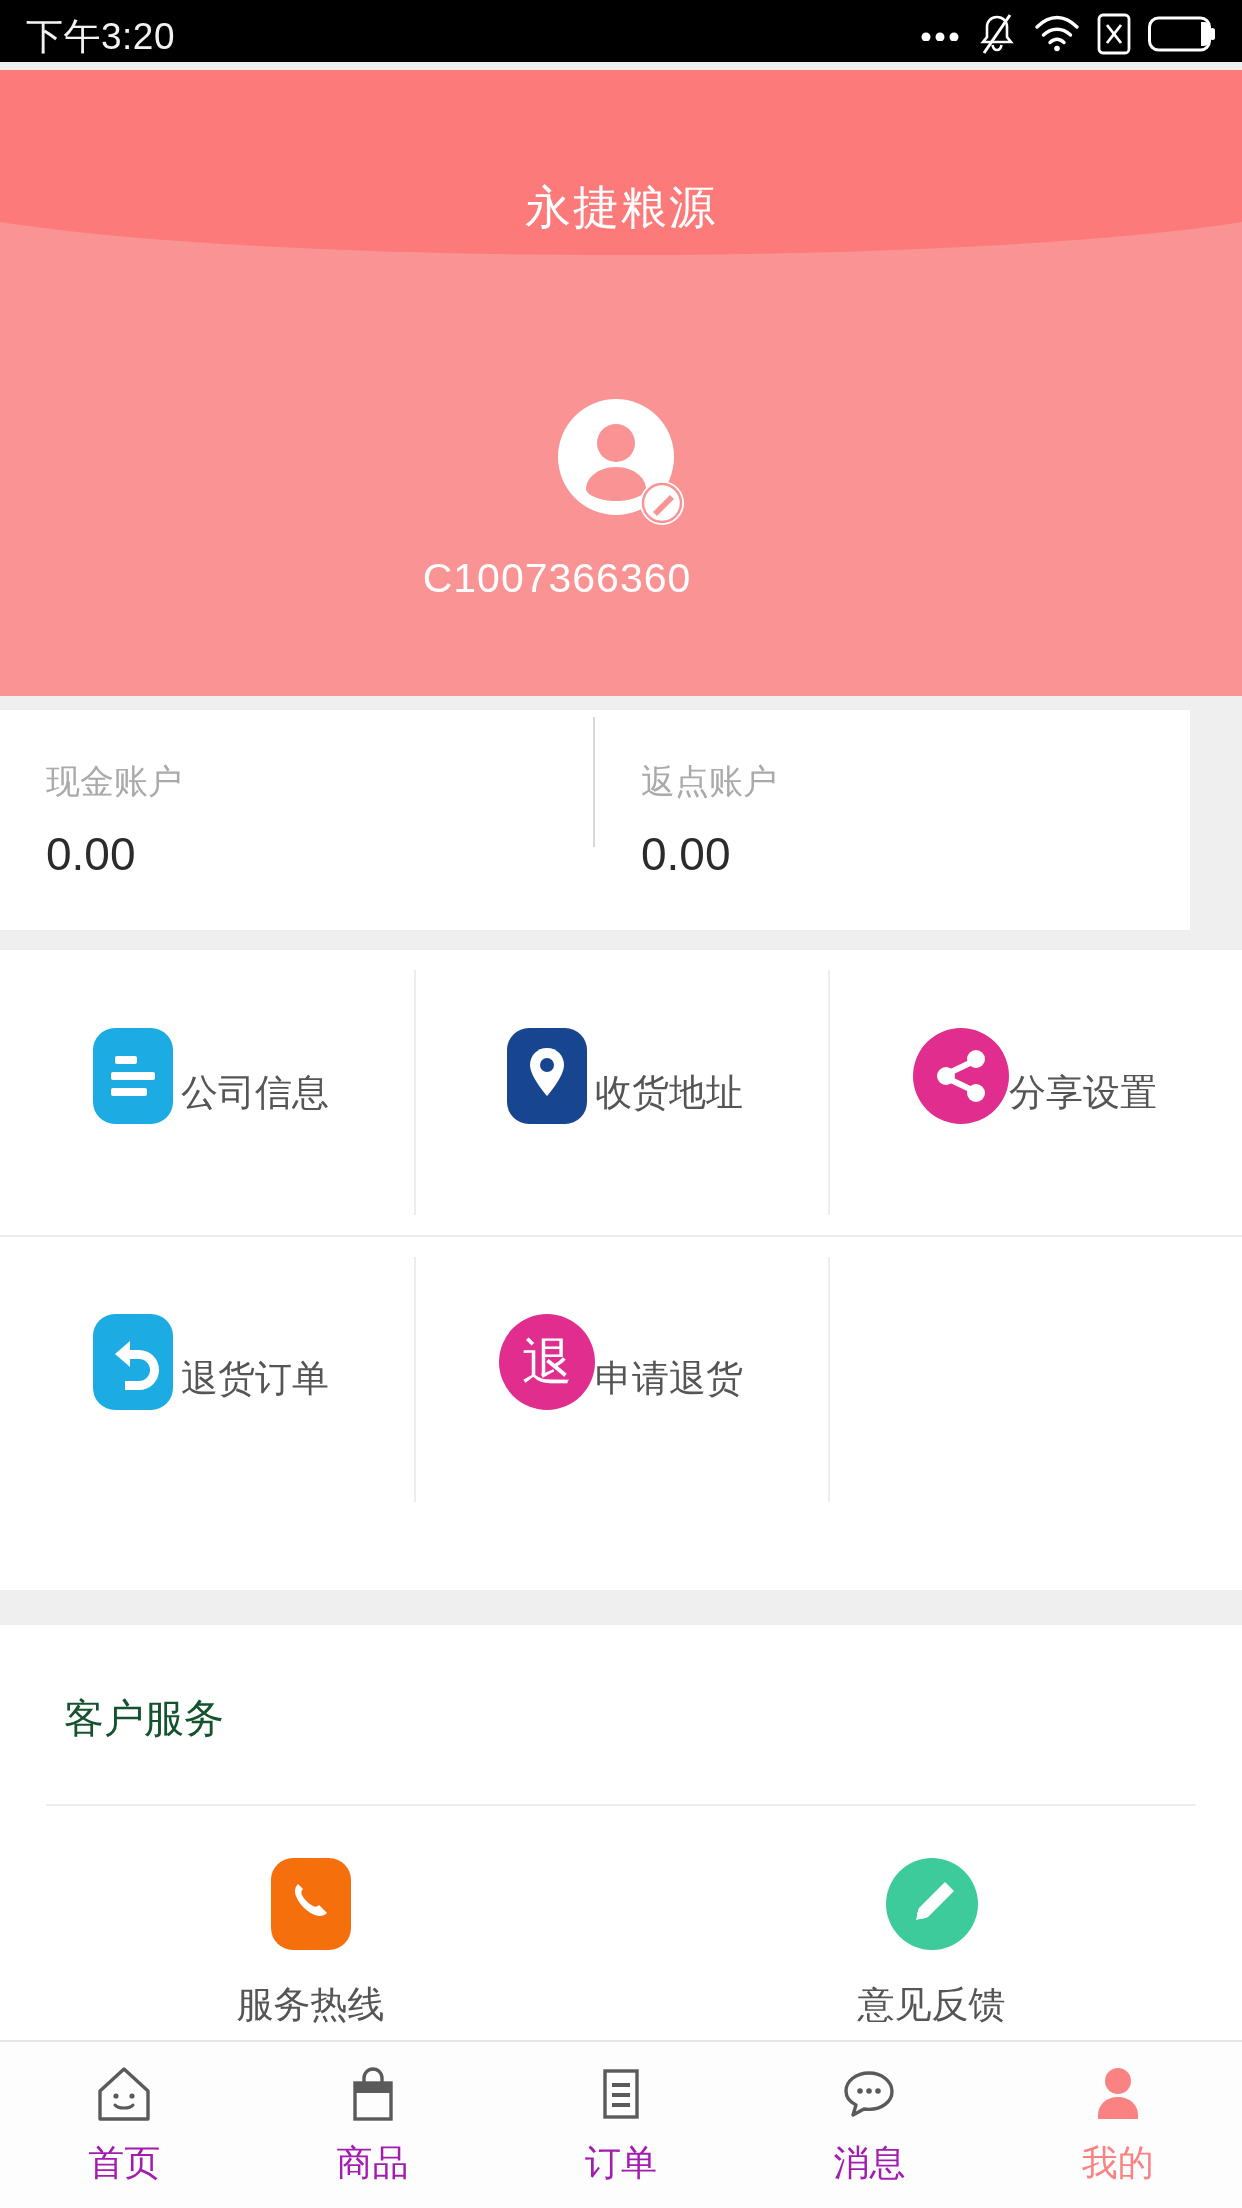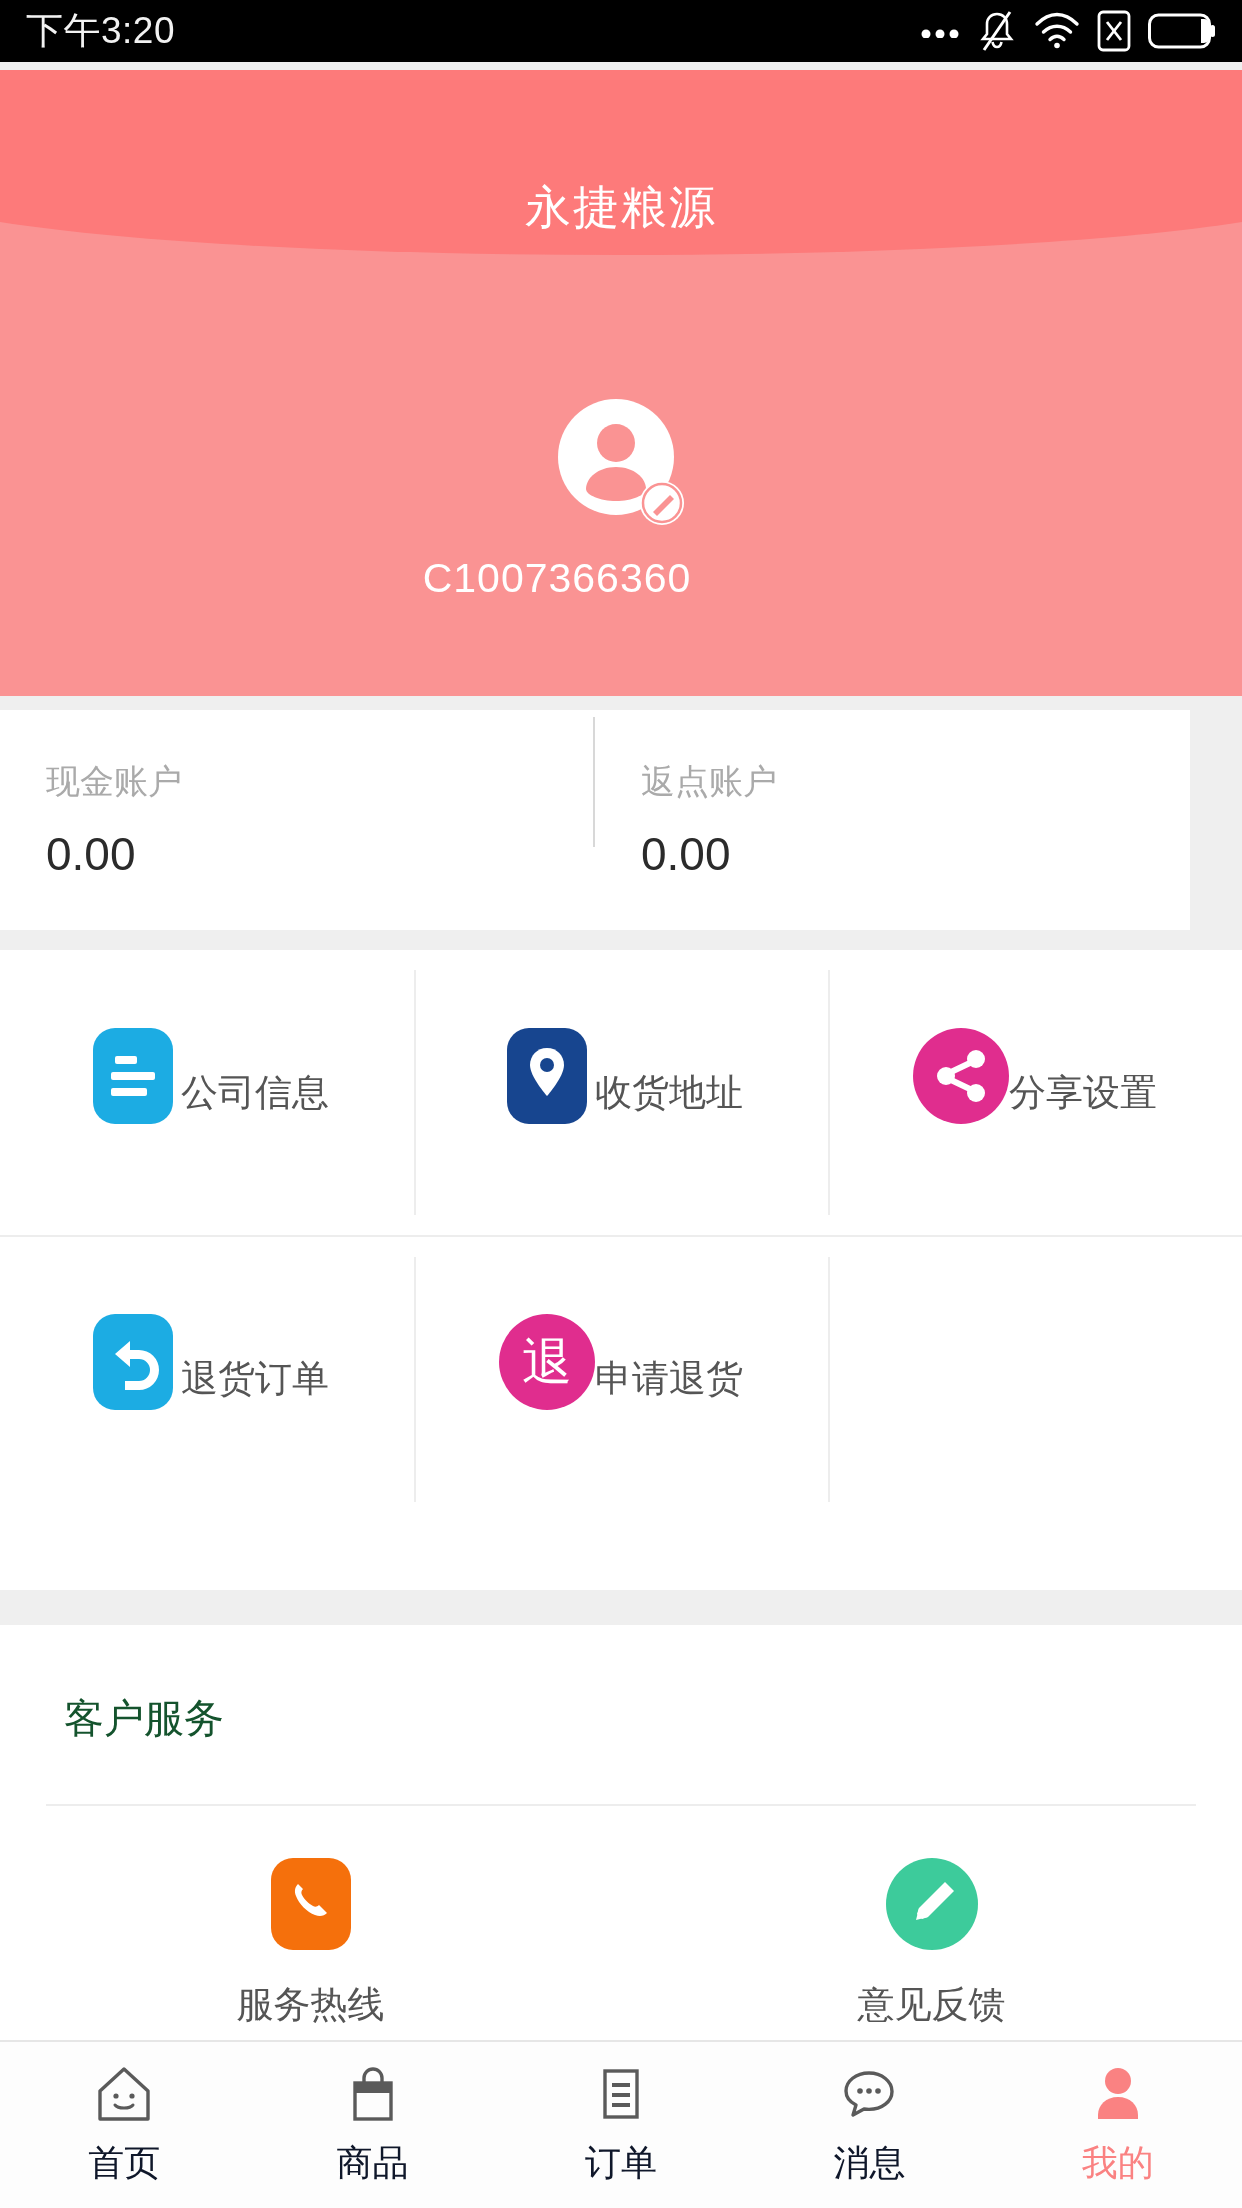--- a/index.html
+++ b/index.html
@@ -8,21 +8,21 @@
     background:#EFEFEF;
     font-family:"Liberation Sans","DejaVu Sans",sans-serif;
     overflow:hidden;
   }
   .phone { position:relative; width:1242px; height:2208px; background:#EFEFEF; }
 
   
   .statusbar {
     position:absolute; top:0; left:0; width:1242px; height:62px;
     background:#000; color:#fff;
-    display:flex; align-items:center; justify-content:space-between;
+    display:flex; align-items:flex-start; justify-content:space-between;
     padding:12px 26px;
   }
   .status-time { font-size:37px; letter-spacing:0.5px; color:#f2f2f2; }
   .status-icons { display:flex; align-items:center; gap:17px; }
   .si { display:block; }
 
   
   .header {
     position:absolute; top:70px; left:0; width:1242px; height:626px;
     background:#FA9393; overflow:hidden;
@@ -101,21 +101,21 @@
   .tabbar {
     position:absolute; bottom:0; left:0; width:1242px; height:168px;
     background:#FDFDFD; border-top:2px solid #E6E6E6;
     display:flex; z-index:10;
   }
   .tab {
     flex:1; display:flex; flex-direction:column;
     align-items:center; justify-content:center; gap:14px;
   }
   .tab-icon { width:62px; height:62px; }
-  .tab-label { font-size:36px; color:#0f172a; }
+  .tab-label { font-size:36px; color:#a21caf; }
   .tab.active .tab-label { color:#FA8282; }
 </style>
 </head>
 <body>
 
 <div class="phone">
 
   <div class="statusbar">
     <div class="status-time">下午3:20</div>
     <div class="status-icons">

